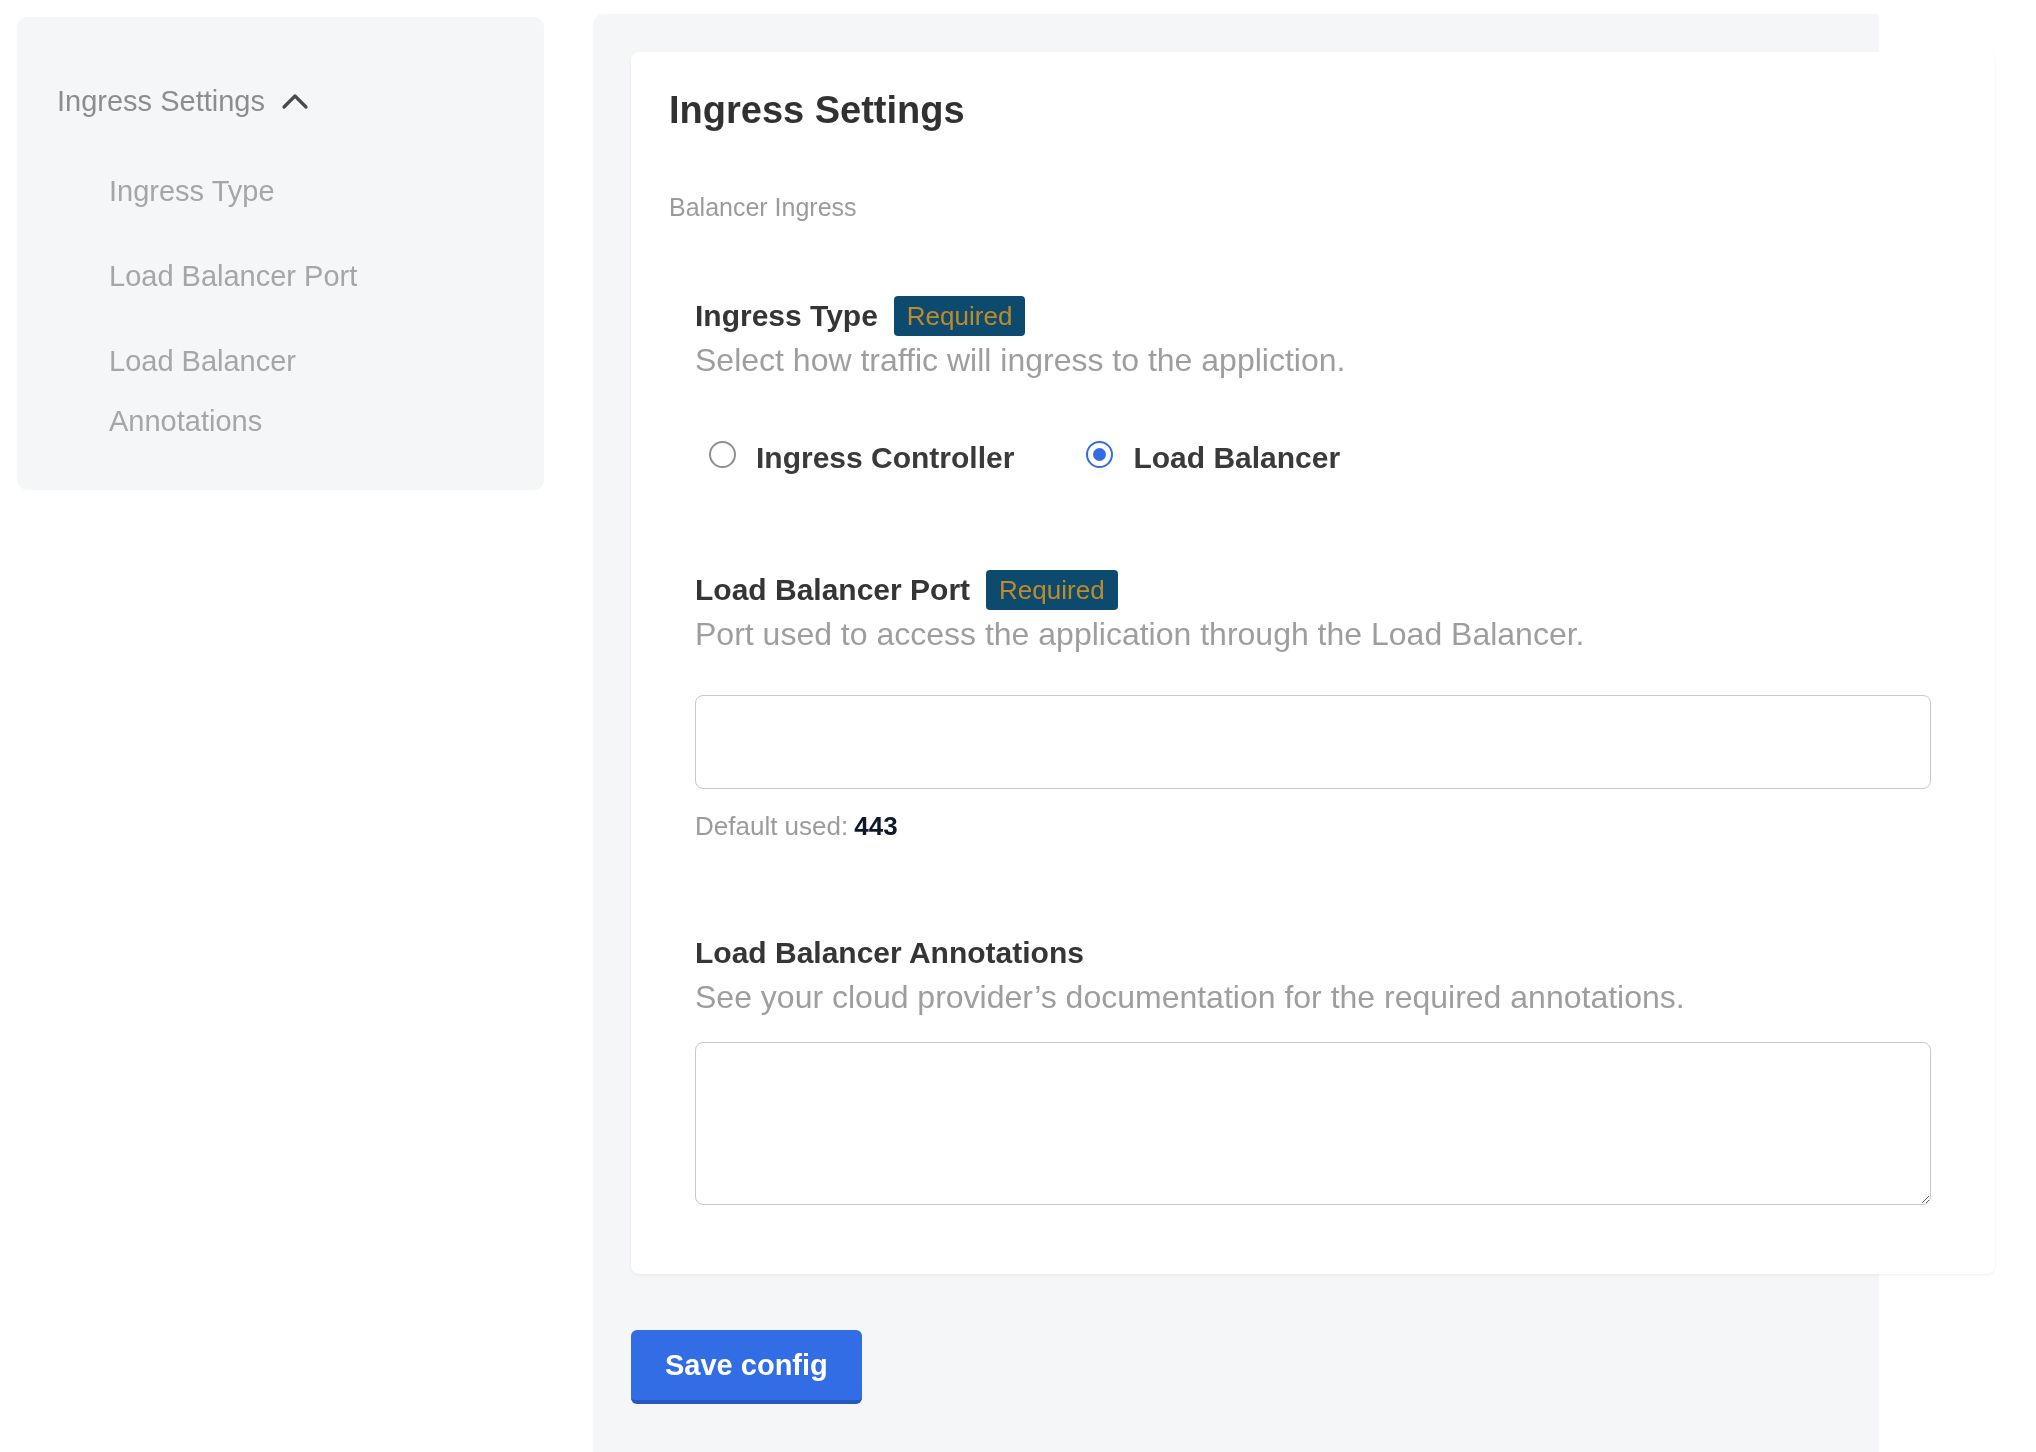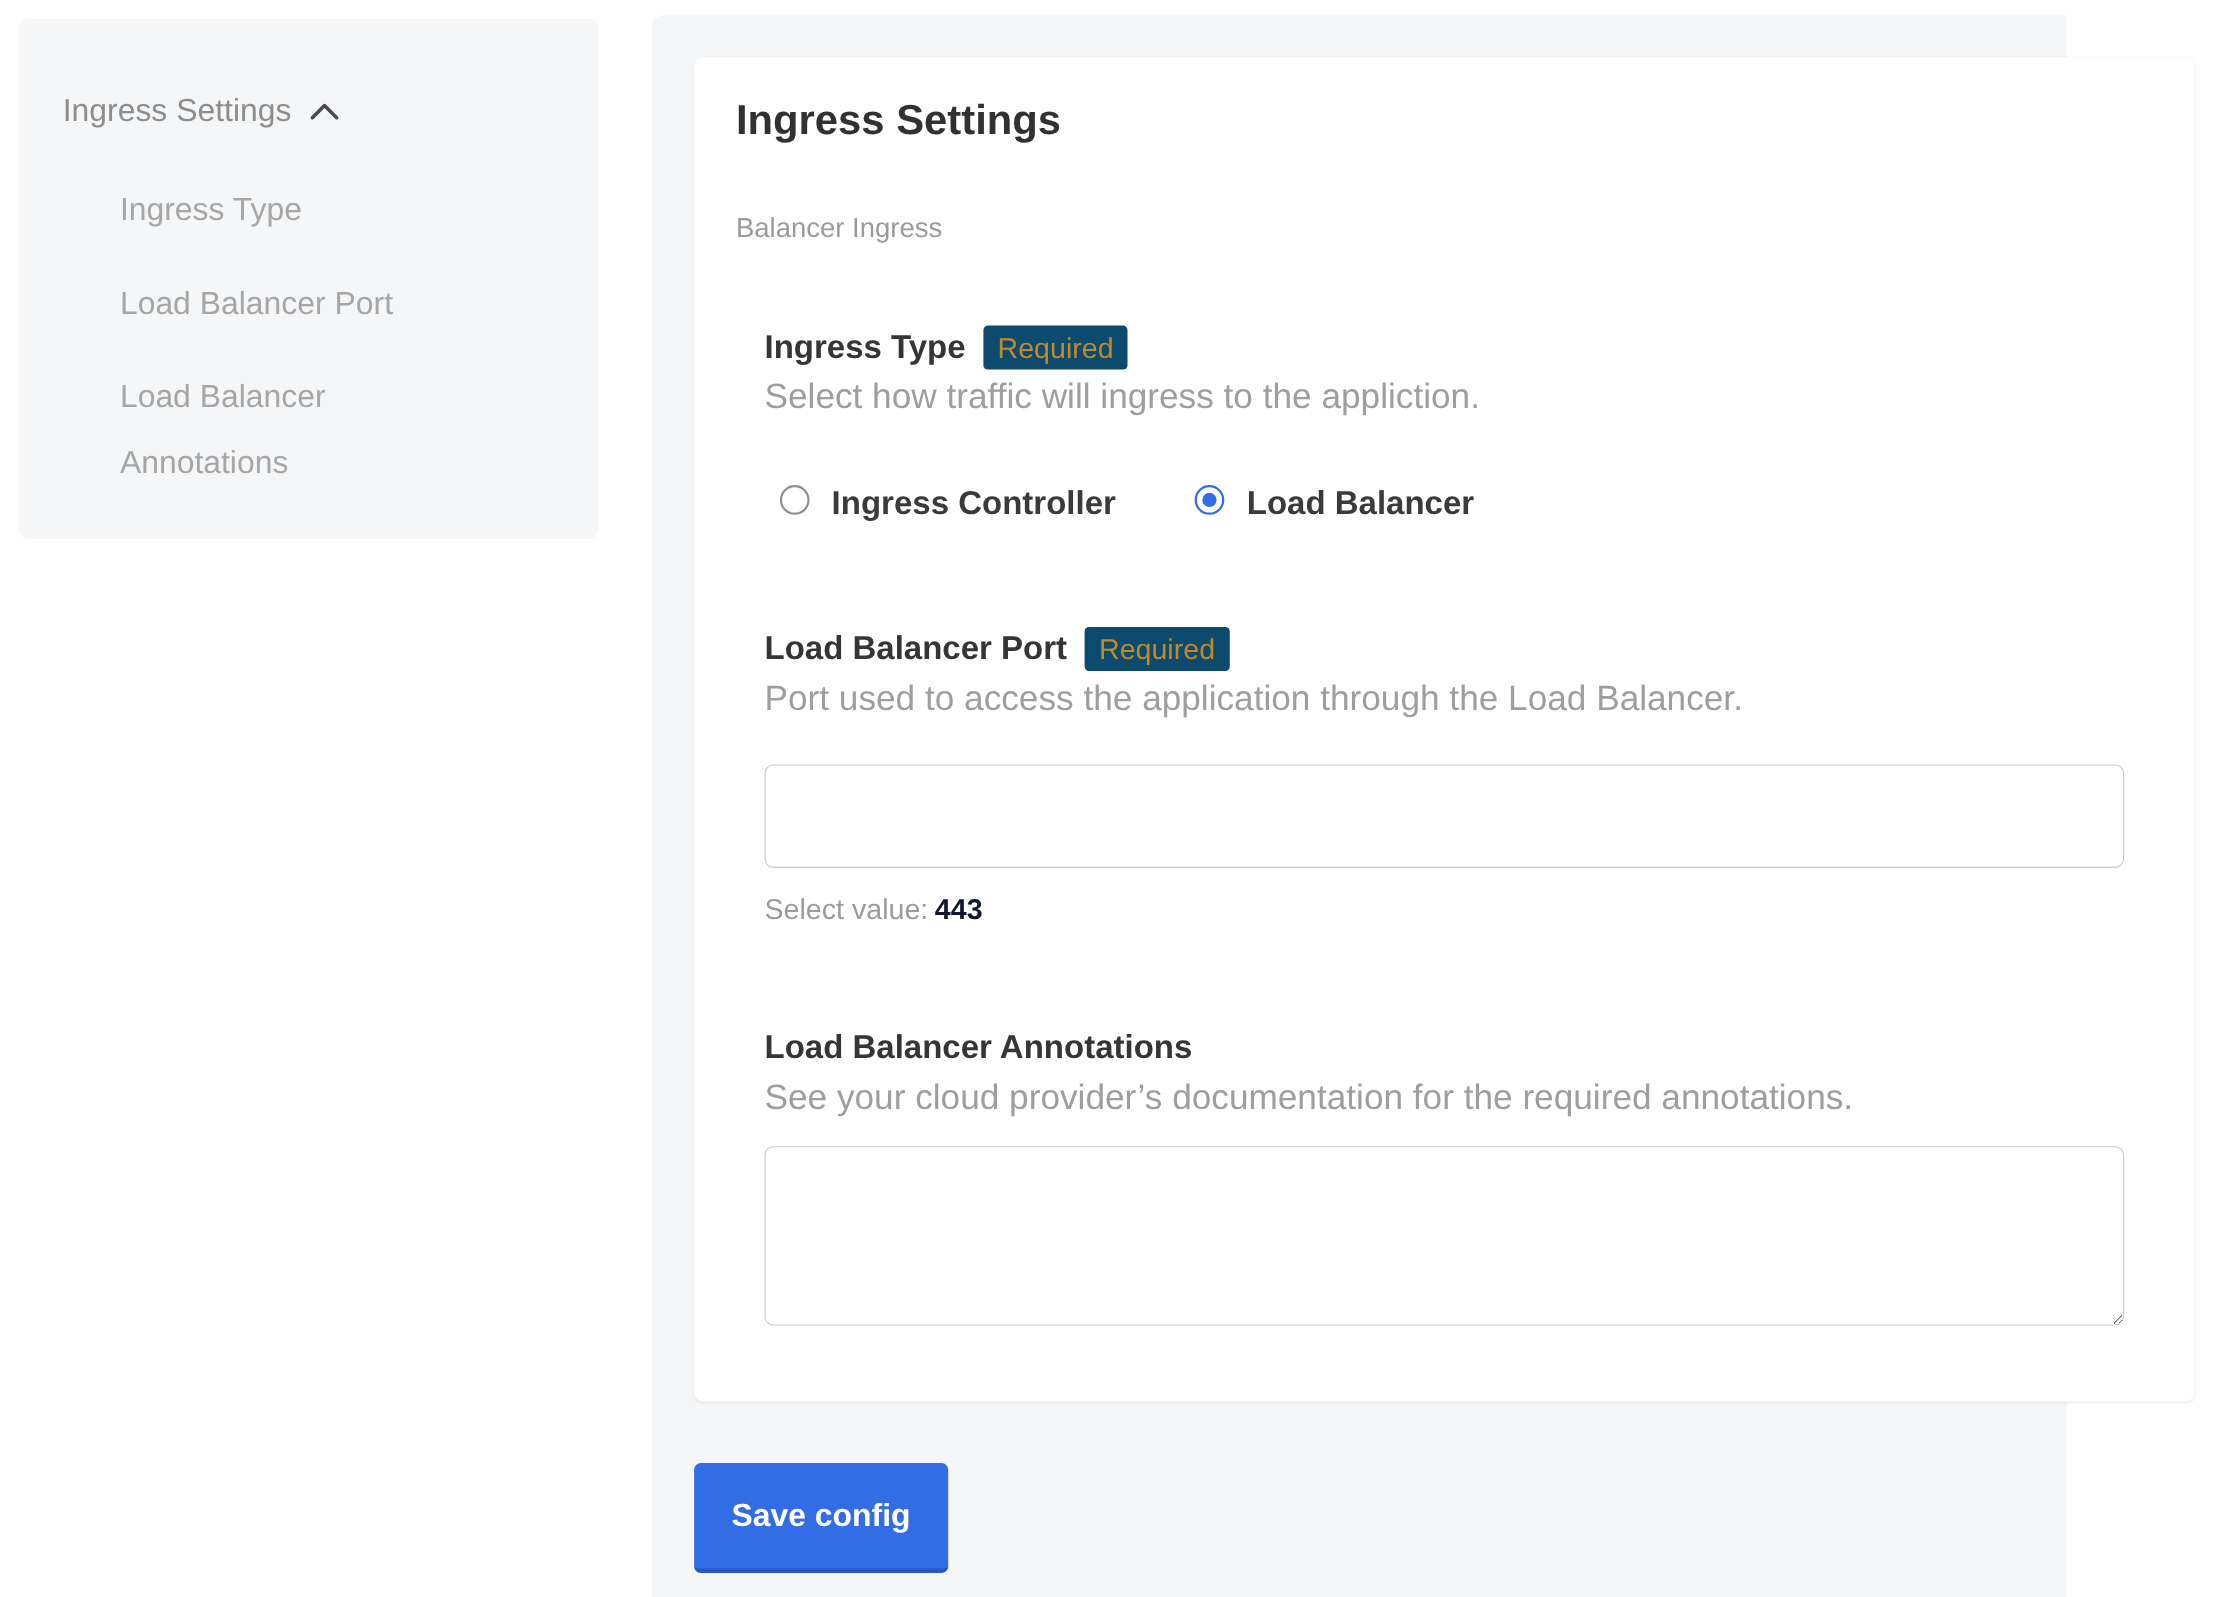--- a/index.html
+++ b/index.html
@@ -78,21 +78,21 @@
     font-family: "Liberation Sans", "DejaVu Sans", sans-serif;
     font-size: 28px; padding: 14px 20px; color: #323232; outline: none;
     resize: both;
   }
 
   .save-button {
     display: inline-block; margin: 56px 0 0 38px;
     background: #326de6; color: #ffffff;
     border: none; border-bottom: 4px solid #2457c0; border-radius: 6px;
     font-family: "Liberation Sans", "DejaVu Sans", sans-serif;
-    font-size: 29px; font-weight: 700; line-height: 70px; padding: 13px 34px;
+    font-size: 29px; font-weight: 700; line-height: 70px; padding: 0 34px;
     cursor: pointer;
   }
 </style>
 </head>
 <body>
 
 <div id="screen">
 
   <nav class="sidebar">
     <div class="sidebar-group-title">
@@ -140,21 +140,21 @@
         <div class="section section-lb-port">
           <div class="section-heading">
             <span class="section-title">Load Balancer Port</span>
             <span class="required-badge">Required</span>
           </div>
           <div class="help-text">Port used to access the application through the Load Balancer.</div>
 
           <input type="text" class="text-input" value="" style="">
 
           <div class="default-line">
-            <span>Select value:</span><span class="default-value">443</span>
+            <span>Default used:</span><span class="default-value">443</span>
           </div>
         </div>
 
         <div class="section section-lb-annotations">
           <div class="section-heading">
             <span class="section-title">Load Balancer Annotations</span>
           </div>
           <div class="help-text">See your cloud provider’s documentation for the required annotations.</div>
 
           <textarea class="text-area" style=""></textarea>

